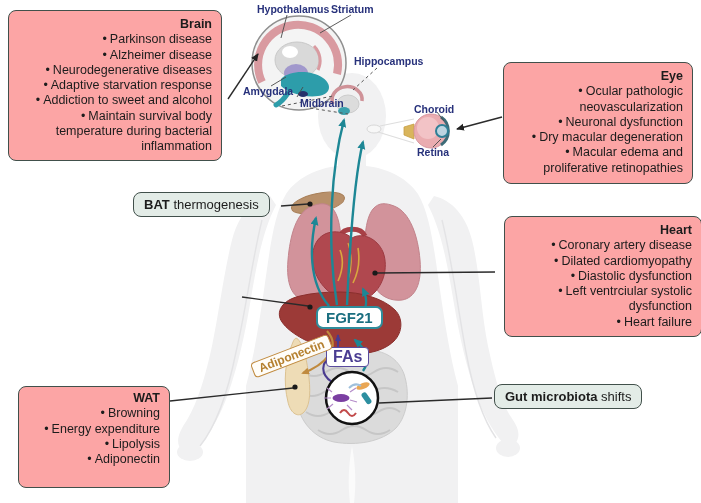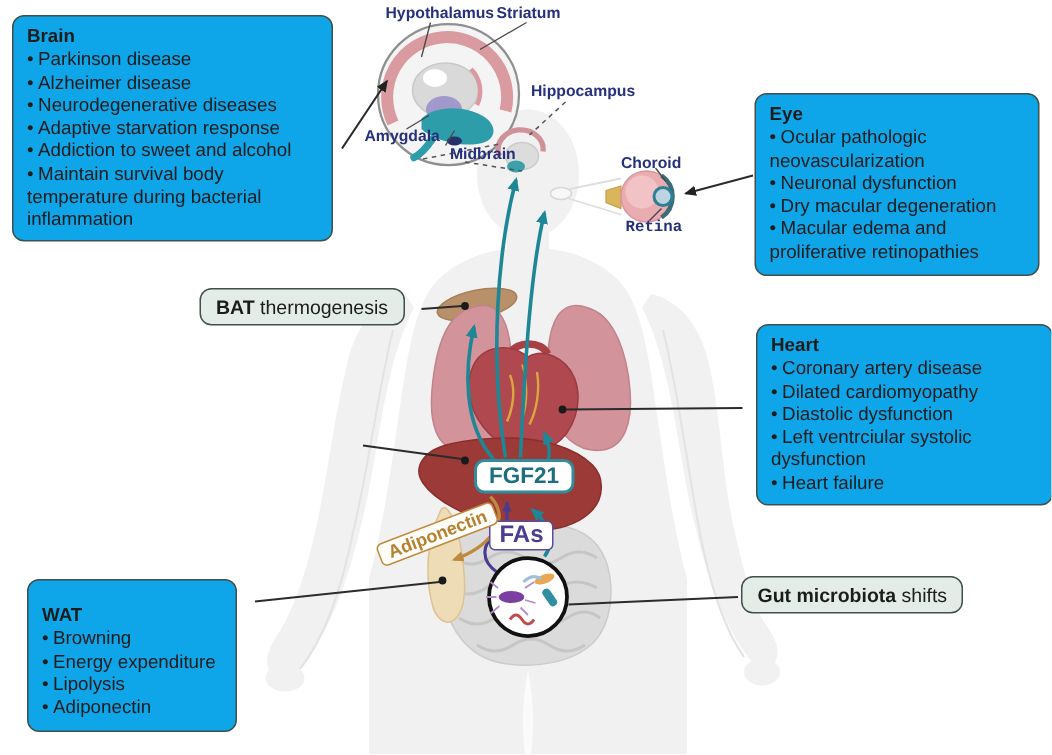--- a/index.html
+++ b/index.html
@@ -1,20 +1,20 @@
 <!DOCTYPE html>
 <html><head>
 <meta charset="utf-8">
 <style>
   html,body{margin:0;padding:0;background:#fff;}
   #fig{position:relative;width:701px;height:503px;background:#fff;overflow:hidden;
        font-family:"Liberation Sans",sans-serif;color:#1c1c1c;}
   #art{position:absolute;left:0;top:0;pointer-events:none;}
-  .info-box{position:absolute;background:#0ea5e9;border:1.5px solid #41504b;border-radius:8px;
-            padding:6px 9px;font-size:12.5px;line-height:1.22;box-sizing:border-box;z-index:4;}
+  .info-box{position:absolute;background:#fca5a5;border:1.5px solid #41504b;border-radius:8px;
+            padding:6px 9px;font-size:12.5px;line-height:1.22;box-sizing:border-box;z-index:4;text-align:right;}
   .box-title{font-weight:bold;}
   .li{display:block;}
   .blt{margin-right:3px;}
   .pill{position:absolute;background:#e3ece7;border:1.5px solid #41504b;border-radius:8px;
         padding:4px 10px;font-size:13px;white-space:nowrap;z-index:4;}
   .organ-label{position:absolute;font-size:10.5px;font-weight:bold;color:#27317b;white-space:nowrap;z-index:5;}
   .mol{position:absolute;background:#ffffff;white-space:nowrap;z-index:6;}
   #fgf21{left:316px;top:306px;border:2px solid #2f8d9c;border-radius:7px;color:#1b6f80;
          font-weight:bold;font-size:15px;padding:1px 8px;}
   #fas{left:326px;top:347px;border:1.5px solid #5a4b9e;border-radius:4px;color:#4a3d92;
@@ -195,21 +195,21 @@
   <div class="info-box" style="left:504px;top:216px;width:198px;min-height:110px;">
     <div class="box-title">Heart</div>
     <div class="li"><span class="blt">•</span><span>Coronary artery disease</span></div>
     <div class="li"><span class="blt">•</span><span>Dilated cardiomyopathy</span></div>
     <div class="li"><span class="blt">•</span><span>Diastolic dysfunction</span></div>
     <div class="li"><span class="blt">•</span><span>Left ventrciular systolic dysfunction</span></div>
     <div class="li"><span class="blt">•</span><span>Heart failure</span></div>
   </div>
 
 
-  <div class="info-box" style="left:18px;top:386px;width:140px;min-height:102px;padding-top:16px;">
+  <div class="info-box" style="left:18px;top:386px;width:152px;min-height:102px;padding-top:4px;">
     <div class="box-title">WAT</div>
     <div class="li"><span class="blt">•</span><span>Browning</span></div>
     <div class="li"><span class="blt">•</span><span>Energy expenditure</span></div>
     <div class="li"><span class="blt">•</span><span>Lipolysis</span></div>
     <div class="li"><span class="blt">•</span><span>Adiponectin</span></div>
   </div>
 
   <div class="pill" style="left:494px;top:384px;">
     <b>Gut microbiota</b><span> shifts</span>
   </div>
@@ -217,19 +217,19 @@
   <div class="pill" style="left:133px;top:192px;">
     <b>BAT</b><span> thermogenesis</span>
   </div>
 
   <div class="organ-label" style="left:257px;top:3px;">Hypothalamus</div>
   <div class="organ-label" style="left:331px;top:3px;">Striatum</div>
   <div class="organ-label" style="left:354px;top:55px;">Hippocampus</div>
   <div class="organ-label" style="left:243px;top:85px;">Amygdala</div>
   <div class="organ-label" style="left:271px;top:97px;margin-left:29px;">Midbrain</div>
   <div class="organ-label" style="left:414px;top:103px;">Choroid</div>
-  <div class="organ-label" style="left:417px;top:146px;font-family:Liberation Mono, monospace;">Retina</div>
+  <div class="organ-label" style="left:417px;top:146px;">Retina</div>
 
   <div class="mol" id="fgf21">FGF21</div>
   <div class="mol" id="fas">FAs</div>
   <div class="mol" id="adipo">Adiponectin</div>
 
 </div>
 
 </body></html>

